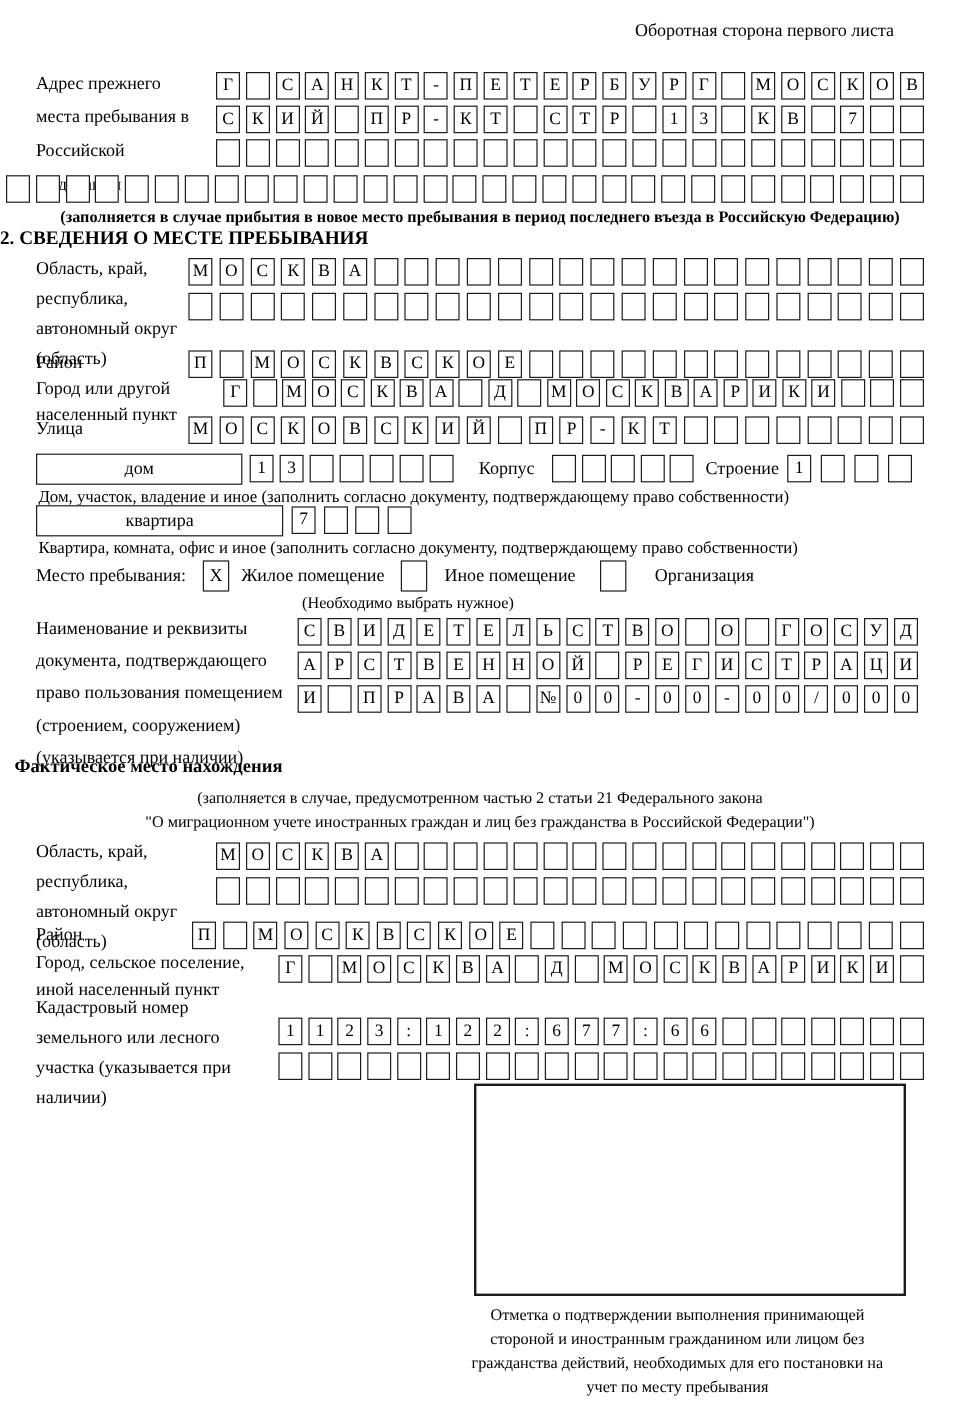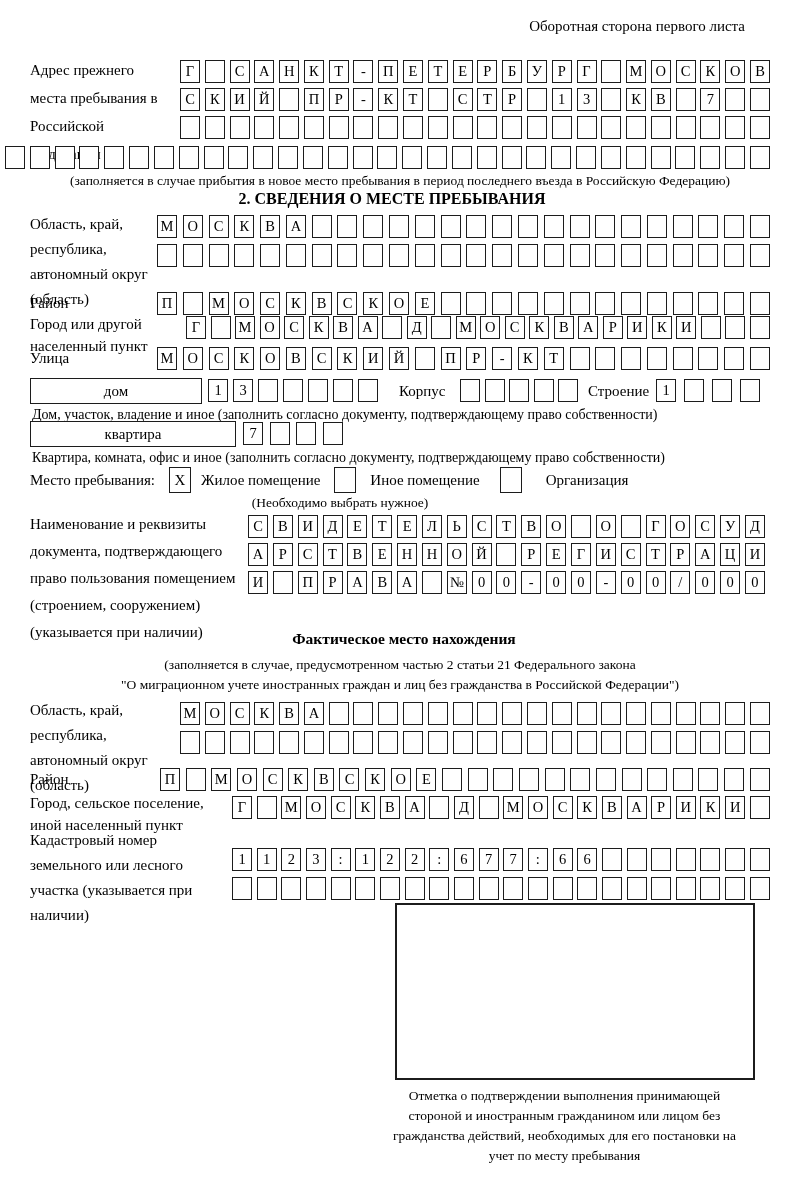--- a/index.html
+++ b/index.html
@@ -12,21 +12,21 @@
     flex:0 0 20px;height:23px;border:1.6px solid #1c1c1c;box-sizing:border-box;
     display:flex;align-items:center;justify-content:center;
     font-size:14.5px;line-height:1;background:#fff;
   }
   .lbl{position:absolute;font-size:15px;line-height:26px;}
   .lh28{line-height:28px;}
   .lh25{line-height:25px;}
   .lh22{line-height:22px;}
   .note{position:absolute;font-size:13.5px;line-height:18px;}
   .center{left:0;width:800px;text-align:center;}
-  .title-bold{position:absolute;left:0;width:784px;text-align:center;font-weight:bold;font-size:16px;}
+  .title-bold{position:absolute;left:0;width:784px;font-weight:bold;font-size:16px;}
   .wbox{
     position:absolute;height:26px;border:1.6px solid #1c1c1c;box-sizing:border-box;
     display:flex;align-items:center;justify-content:center;font-size:15px;background:#fff;
   }
   .chk{
     width:22px;height:26px;border:1.6px solid #1c1c1c;box-sizing:border-box;
     display:flex;align-items:center;justify-content:center;font-size:15px;background:#fff;
   }
   .inline-lbl{font-size:15px;}
   .mesto-row{position:absolute;display:flex;align-items:center;}
@@ -145,21 +145,21 @@
       <span class="cell"></span>
       <span class="cell"></span>
       <span class="cell"></span>
       <span class="cell"></span>
       <span class="cell"></span>
       <span class="cell"></span>
       <span class="cell"></span>
       <span class="cell"></span>
       <span class="cell"></span>
     </div>
-  <div class="note center" style="top:172px;">(заполняется в случае прибытия в новое место пребывания в период последнего въезда в Российскую Федерацию)</div>
+  <div class="note center" style="top:172px;font-weight:bold;">(заполняется в случае прибытия в новое место пребывания в период последнего въезда в Российскую Федерацию)</div>
 
   <div class="title-bold" style="top:190px;">2. СВЕДЕНИЯ О МЕСТЕ ПРЕБЫВАНИЯ</div>
 
   <div class="lbl lh25" style="left:30px;top:212px;width:118px;">Область, край, республика, автономный округ (область)</div>
   <div class="cellrow" style="left:157px;top:215px;width:613px;">
       <span class="cell">М</span>
       <span class="cell">О</span>
       <span class="cell">С</span>
       <span class="cell">К</span>
       <span class="cell">В</span>

